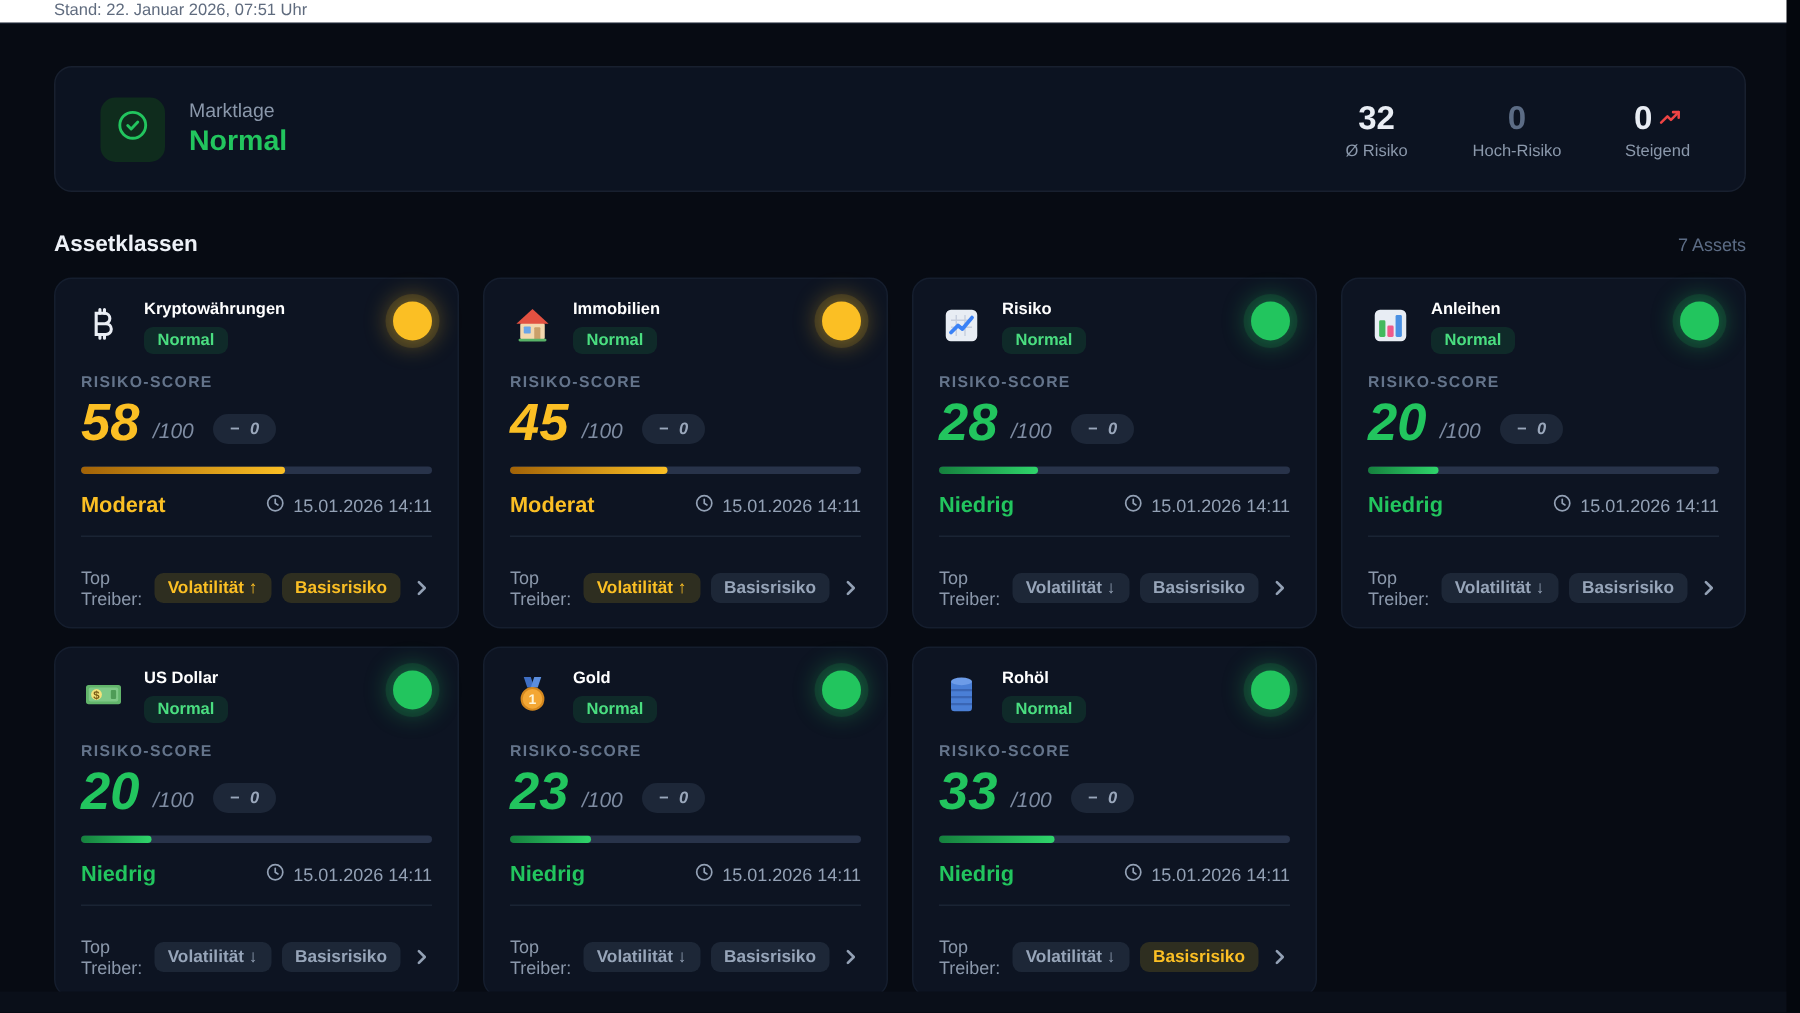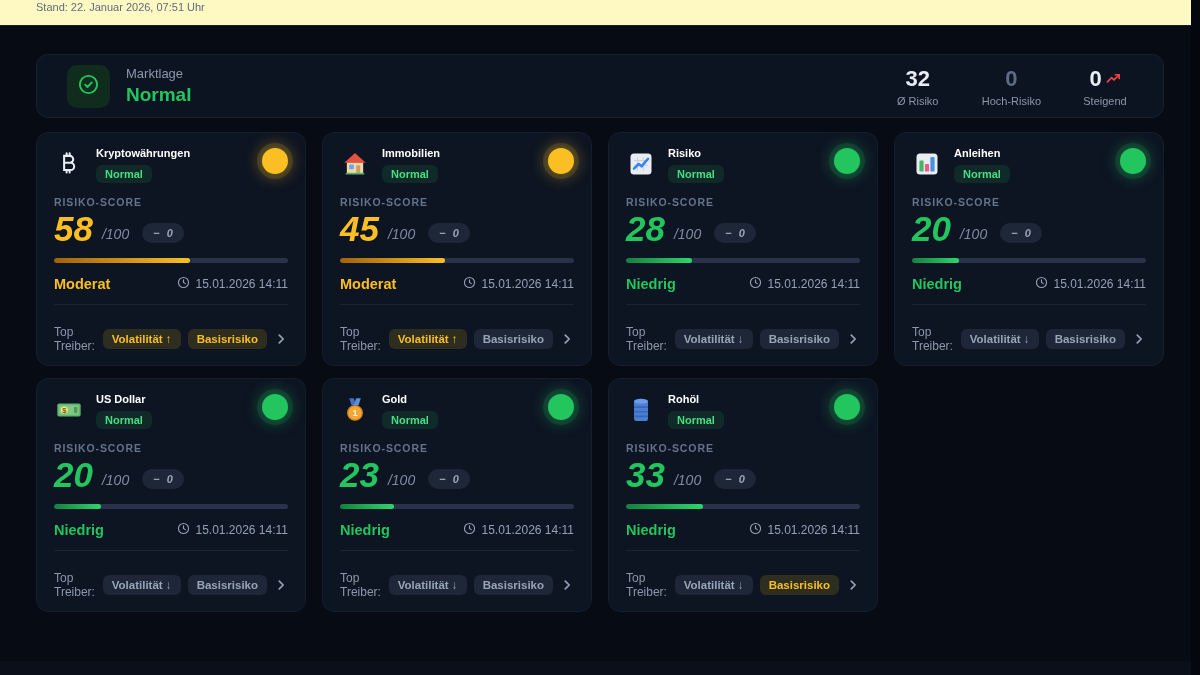--- a/index.html
+++ b/index.html
@@ -6,27 +6,27 @@
   html,body { width:1200px; height:675px; }
   body {
     background:#070b13;
     font-family:"Liberation Sans", sans-serif;
     color:#e9edf4;
     position:relative;
     overflow:hidden;
   }
   
   .topbar {
-    height:26px; background:#fef9c3; border-bottom:1px solid #151d2b;
+    height:16px; background:#ffffff; border-bottom:1px solid #151d2b;
     padding:1px 36px 0; font-size:11px; color:#5f6b7e;
   }
   .content { padding:0 36px; }
   
   .banner {
-    margin-top:28px; height:64px; border-radius:12px;
+    margin-top:28px; height:84px; border-radius:12px;
     background:#0c1321; border:1px solid #18202f;
     display:flex; align-items:center; padding:0 30px;
   }
   .banner-icon-box {
     width:43px; height:43px; border-radius:10px; background:#0f2c1d;
     display:flex; align-items:center; justify-content:center; flex:none;
   }
   .banner-text { margin-left:16px; }
   .banner-label { font-size:13px; color:#8b98ab; }
   .banner-status { font-size:19px; font-weight:800; color:#22c55e; margin-top:3px; }
@@ -120,20 +120,24 @@
           <span><svg viewBox="0 0 16 16" width="15" height="15" fill="none" stroke="#ef4444" stroke-width="1.8" stroke-linecap="round" stroke-linejoin="round">
                 <path d="M1.5 11.5L6 7l2.5 2.5L14 4"></path>
                 <path d="M10 4h4v4"></path>
               </svg></span>
         </div>
         <div class="stat-label">Steigend</div>
       </div>
     </div>
   </div>
 
+  <div class="section-row">
+    <div class="section-title">Assetklassen</div>
+    <div class="section-count">7 Assets</div>
+  </div>
 
   <div class="grid">
 
     <article class="card">
       <div class="card-head">
         <span class="asset-icon">
           <svg viewBox="0 0 24 24" width="26" height="26">
               <g stroke="#e9edf4" stroke-width="1.9" fill="none" stroke-linecap="round">
                 <path d="M7.5 4.5h5.2a3.2 3.2 0 0 1 0 6.4H7.5zM7.5 10.9h6a3.3 3.3 0 0 1 0 6.6h-6zM7.5 4.5v13"></path>
                 <path d="M9.8 2.2v2.3M12.6 2.2v2.3M9.8 17.5v2.3M12.6 17.5v2.3"></path>

